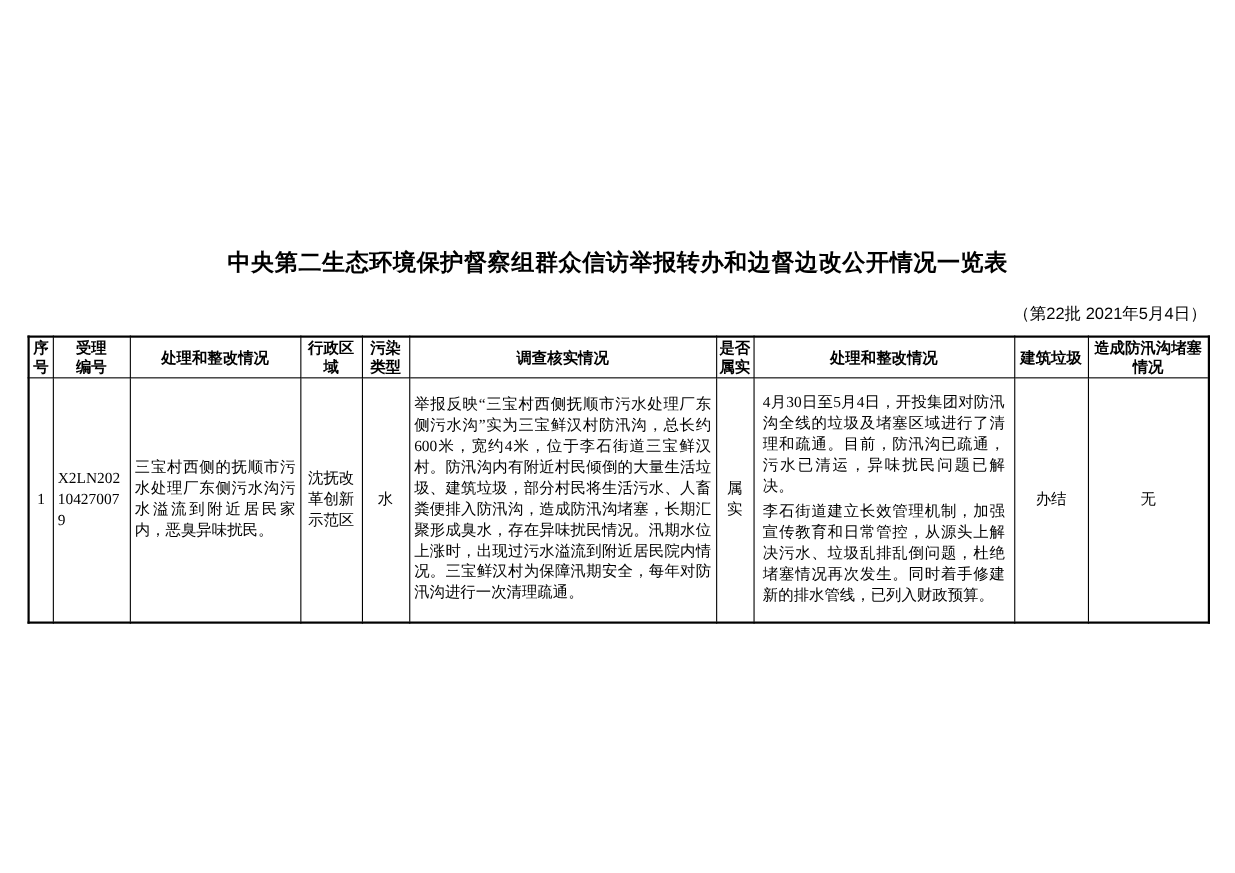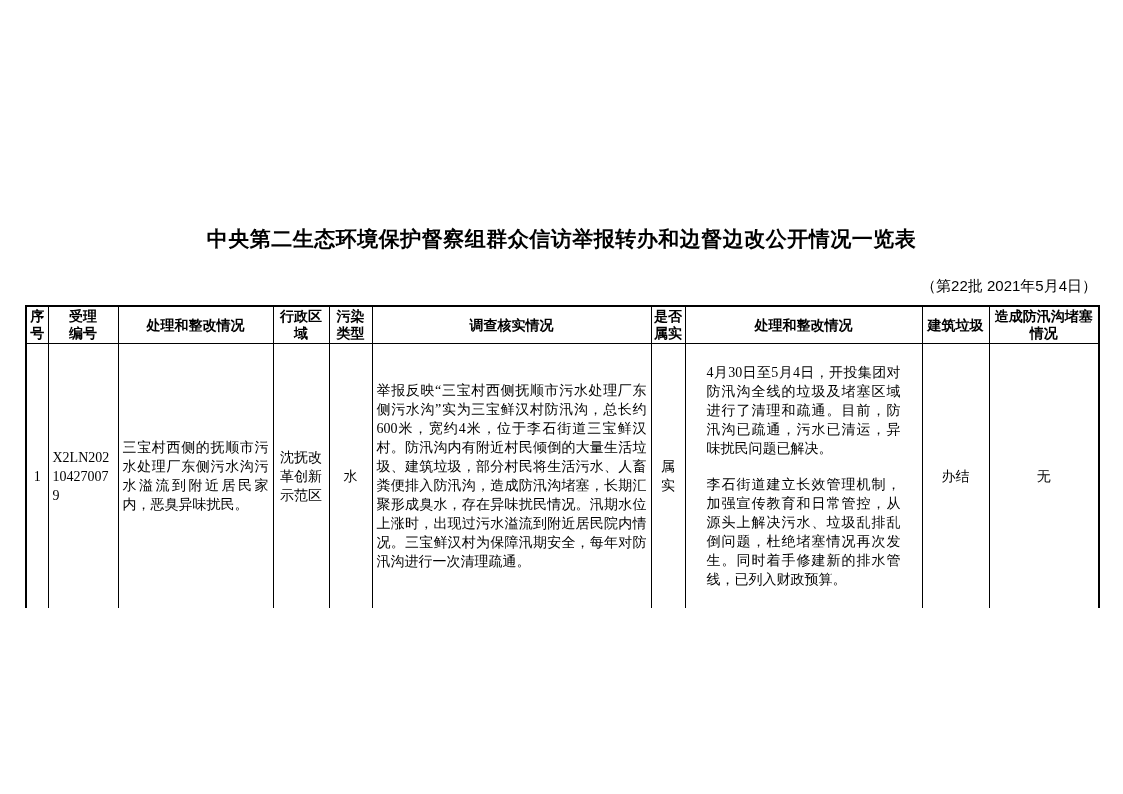--- a/index.html
+++ b/index.html
@@ -61,21 +61,21 @@
     padding: 1px 2px;
   }
   table.report td {
     line-height: 19px;
     padding: 2px 4px;
   }
   table.report tr.data-row { height: 222px; }
   td.center { text-align: center; }
   td.justify { text-align: justify; margin-left: 41px; }
   td.acc-no { text-align: left; word-break: break-all; padding: 2px 2px; }
-  td.handling p { margin: 17px; text-align: justify; }
+  td.handling p { margin: 4px; text-align: justify; }
 </style>
 </head>
 <body>
 
 <div class="page">
 
   <h1 class="doc-title">中央第二生态环境保护督察组群众信访举报转办和边督边改公开情况一览表</h1>
 
   <div class="batch-note">（第22批  2021年5月4日）</div>
 

